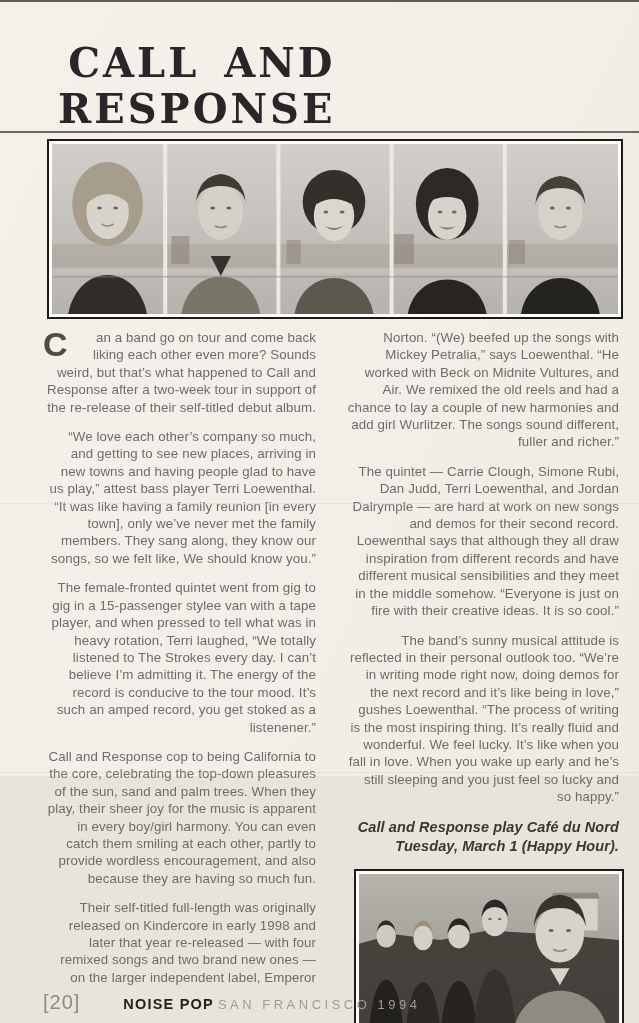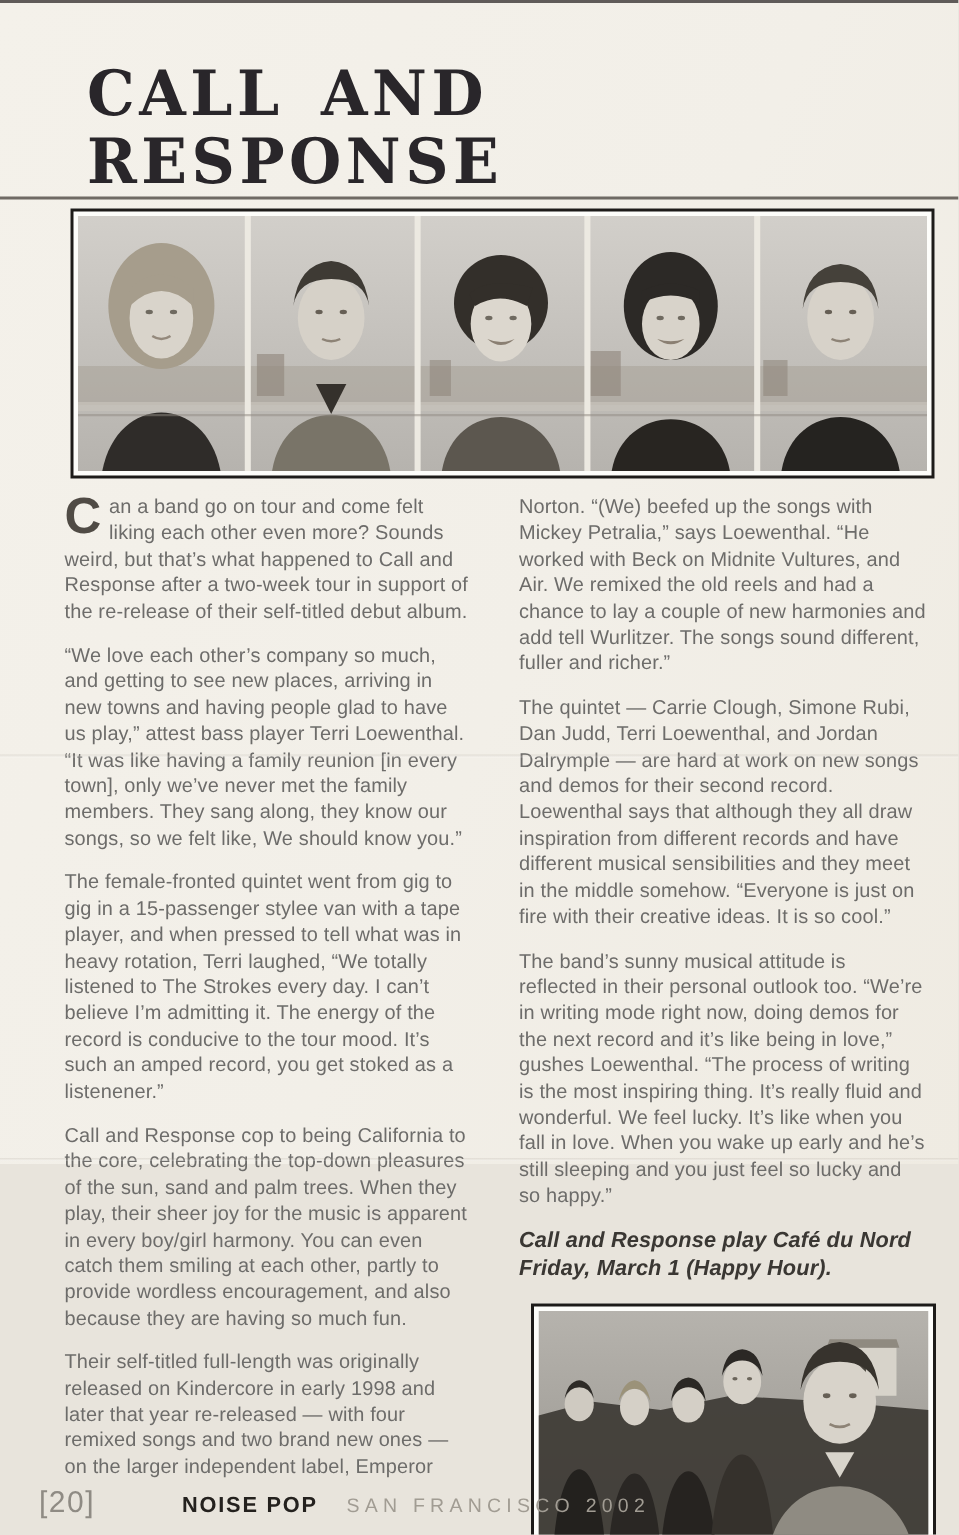--- a/index.html
+++ b/index.html
@@ -1,20 +1,21 @@
 <!DOCTYPE html>
 <html><head>
 <meta charset="utf-8">
 <style>
   html,body{margin:0;padding:0;}
   body{width:639px;height:1023px;overflow:hidden;background:#e8e4dc;}
   .page{
     position:relative;width:639px;height:776px;
     background:linear-gradient(115deg,#f4f1ea 0%,#f2efe8 55%,#efebe2 100%);
     font-family:"Liberation Sans",sans-serif;
+    text-align:right;
   }
   .scan-edge-top{position:absolute;left:0;top:0;width:100%;height:2px;background:#454140;opacity:.85;}
   .crease{position:absolute;left:0;width:100%;height:2px;background:linear-gradient(to bottom,rgba(120,108,95,.14),rgba(255,255,255,.25));pointer-events:none;}
   .crease.c1{top:503px;} .crease.c2{top:772px;}
 
   
   .title{
     position:absolute;left:58px;top:40px;margin:0;
     font-family:"DejaVu Serif",serif;font-weight:bold;
     font-size:40px;line-height:44px;letter-spacing:3px;word-spacing:8px;
@@ -34,21 +35,21 @@
   .col{width:273px;color:#6d6c6a;font-size:13.3px;line-height:1.31;letter-spacing:.1px;}
   .col p{margin:0 0 12px;}
   .byline{margin:0 0 9px;font-size:15px;font-weight:bold;color:#2e2b28;letter-spacing:.2px;}
   .dropcap{
     float:left;font-size:34px;line-height:27px;font-weight:bold;
     color:#504b45;margin:2px 5px 0 0;
   }
   .show-info{font-weight:bold;font-style:italic;color:#3a3733;font-size:14.5px;line-height:1.35;margin:2px 0 8px;}
 
   
-  .footer{position:absolute;left:26px;top:991px;display:flex;align-items:baseline;gap:19px;}
+  .footer{position:absolute;left:43px;top:991px;display:flex;align-items:baseline;gap:4px;}
   .page-number{font-size:20px;color:#8f8b84;letter-spacing:1px;}
   .brand{font-size:14.5px;font-weight:bold;color:#24211e;letter-spacing:1.2px;margin-left:39px;}
   .tagline{font-size:13px;color:#a19c93;letter-spacing:3.5px;}
 </style>
 </head>
 <body>
 
 <div class="page">
   <div class="scan-edge-top"></div>
 
@@ -117,32 +118,32 @@
         <ellipse cx="511" cy="64" rx="2.4" ry="1.5" fill="#665f55"></ellipse>
       <path d="M497,82 Q503,85 509,82" stroke="#8d8376" stroke-width="1.6" fill="none"></path>
       <path d="M464,170 C472,122 534,122 542,170 Z" fill="#252320"></path>
 
       <rect x="0" y="132" width="560" height="1.5" fill="#8f8a82" opacity="0.5"></rect>
     </svg>
   </figure>
 
   <div class="columns">
     <div class="col">
-      <p><span class="dropcap">C</span><span>an a band go on tour and come felt liking each other even more? Sounds weird, but that’s what happened to Call and Response after a two-week tour in support of the re-release of their self-titled debut album.</span></p>
+      <p><span class="dropcap">C</span><span>an a band go on tour and come back liking each other even more? Sounds weird, but that’s what happened to Call and Response after a two-week tour in support of the re-release of their self-titled debut album.</span></p>
       <p>“We love each other’s company so much, and getting to see new places, arriving in new towns and having people glad to have us play,” attest bass player Terri Loewenthal. “It was like having a family reunion [in every town], only we’ve never met the family members. They sang along, they know our songs, so we felt like, We should know you.”</p>
       <p>The female-fronted quintet went from gig to gig in a 15-passenger stylee van with a tape player, and when pressed to tell what was in heavy rotation, Terri laughed, “We totally listened to The Strokes every day. I can’t believe I’m admitting it. The energy of the record is conducive to the tour mood. It’s such an amped record, you get stoked as a listenener.”</p>
       <p>Call and Response cop to being California to the core, celebrating the top-down pleasures of the sun, sand and palm trees. When they play, their sheer joy for the music is apparent in every boy/girl harmony. You can even catch them smiling at each other, partly to provide wordless encouragement, and also because they are having so much fun.</p>
       <p>Their self-titled full-length was originally released on Kindercore in early 1998 and later that year re-released — with four remixed songs and two brand new ones — on the larger independent label, Emperor</p>
     </div>
 
     <div class="col">
-      <p>Norton. “(We) beefed up the songs with Mickey Petralia,” says Loewenthal. “He worked with Beck on Midnite Vultures, and Air. We remixed the old reels and had a chance to lay a couple of new harmonies and add tell Wurlitzer. The songs sound different, fuller and richer.”</p>
+      <p>Norton. “(We) beefed up the songs with Mickey Petralia,” says Loewenthal. “He worked with Beck on Midnite Vultures, and Air. We remixed the old reels and had a chance to lay a couple of new harmonies and add girl Wurlitzer. The songs sound different, fuller and richer.”</p>
       <p>The quintet — Carrie Clough, Simone Rubi, Dan Judd, Terri Loewenthal, and Jordan Dalrymple — are hard at work on new songs and demos for their second record. Loewenthal says that although they all draw inspiration from different records and have different musical sensibilities and they meet in the middle somehow. “Everyone is just on fire with their creative ideas. It is so cool.”</p>
       <p>The band’s sunny musical attitude is reflected in their personal outlook too. “We’re in writing mode right now, doing demos for the next record and it’s like being in love,” gushes Loewenthal. “The process of writing is the most inspiring thing. It’s really fluid and wonderful. We feel lucky. It’s like when you fall in love. When you wake up early and he’s still sleeping and you just feel so lucky and so happy.”</p>
-      <p class="show-info">Call and Response play Café du Nord Friday, March 1 (Happy Hour).</p>
+      <p class="show-info">Call and Response play Café du Nord Tuesday, March 1 (Happy Hour).</p>
 
       <figure class="photo bottom-photo" style="margin:6px 0 0 8px;">
         <svg viewBox="0 0 268 172" preserveAspectRatio="none">
           <defs>
             <linearGradient id="sky2" x1="0" y1="0" x2="0" y2="1">
               <stop offset="0" stop-color="#b6b3ad"></stop>
                 <stop offset="1" stop-color="#94918b"></stop>
             </linearGradient>
           </defs>
           <rect x="0" y="0" width="268" height="172" fill="url(#sky2)"></rect>
@@ -179,18 +180,18 @@
           <path d="M158,172 C166,108 248,108 258,172 Z" fill="#8f8b82"></path>
           <path d="M197,100 L207,118 L217,100 Z" fill="#d8d4cb"></path>
         </svg>
       </figure>
     </div>
   </div>
 
   <footer class="footer">
     <span class="page-number">[20]</span>
     <span class="brand">NOISE POP</span>
-    <span class="tagline">SAN FRANCISCO 2002</span>
+    <span class="tagline">SAN FRANCISCO 1994</span>
   </footer>
 
   <div class="crease c1"></div>
   <div class="crease c2"></div>
 </div>
 
 </body></html>

